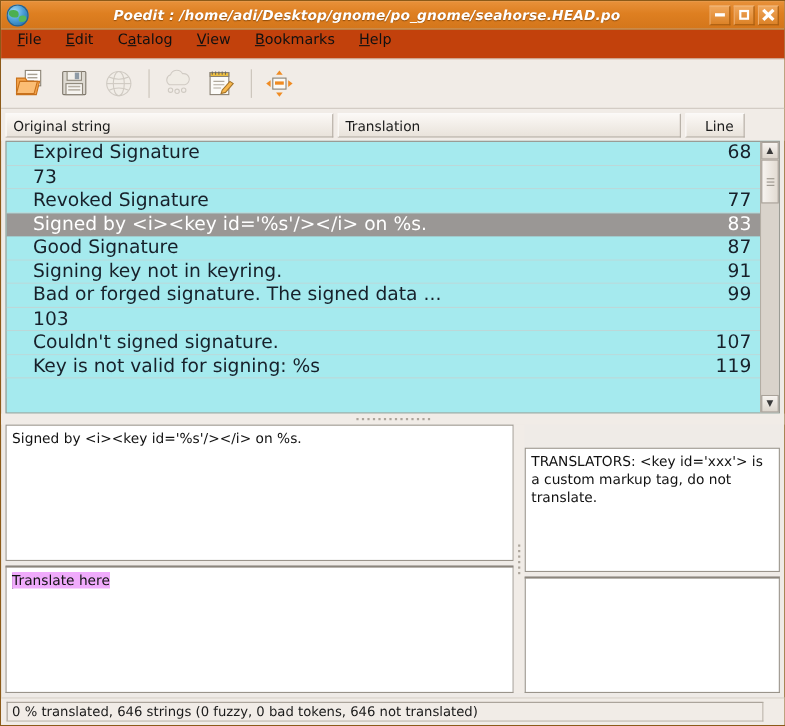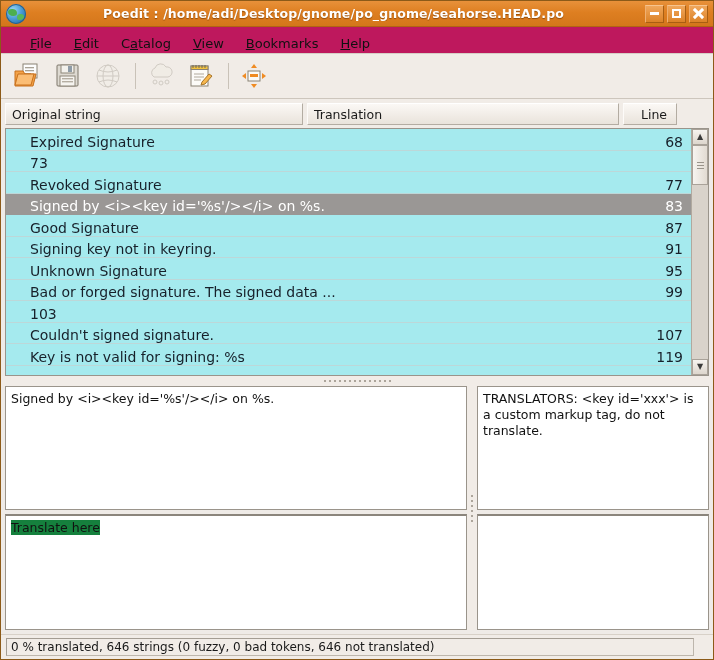--- a/index.html
+++ b/index.html
@@ -50,20 +50,21 @@
     background: #57b85b; border-radius: 55% 45% 60% 40%;
   }
   .title-text {
     flex: 1; text-align: center;
     font-weight: bold; font-size: 12.5px;
     color: #ffffff;
     text-shadow: 0 1px 1px rgba(120,60,0,.75);
     white-space: nowrap; overflow: hidden;
     letter-spacing: .1px;
     margin-right: 8px;
+    font-style: italic;
   }
   .winbtns { display: flex; gap: 3px; margin-right: 2px; }
   .winbtn {
     width: 19px; height: 18px;
     box-sizing: border-box;
     background: linear-gradient(to bottom, #f0a75c, #dc8227);
     border: 1px solid #a85e12;
     border-top-color: #f6c48f;
     border-left-color: #f0b071;
     display: flex; align-items: center; justify-content: center;
@@ -82,24 +83,24 @@
   .wb-close i::before, .wb-close i::after {
     content: ""; position: absolute; left: -1px; top: 4px;
     width: 13px; height: 3px; background: #ffffff;
   }
   .wb-close i::before { transform: rotate(45deg); }
   .wb-close i::after  { transform: rotate(-45deg); }
 
   
   .menubar {
     height: 26px;
-    background: #be185d;
+    background: #c2410c;
     border-bottom: 1px solid #d6cfc6;
-    display: flex; align-items: flex-end;
-    padding-left: 18px;
+    display: flex; align-items: flex-start;
+    padding-left: 4px;
     font-size: 13px;
   }
   .menuitem { padding: 2px 11px; color: #111; white-space: nowrap; }
   .menuitem u { text-decoration: underline; }
 
   
   .toolbar {
     height: 44px;
     background: #f1ece7;
     border-bottom: 1px solid #cdc6bd;
@@ -145,26 +146,26 @@
   .listwrap {
     display: flex;
     height: 248px;
     margin: 0 4px;
     border: 1px solid #9a948b;
     background: #a5eaee;
     box-sizing: border-box;
   }
   .list { flex: 1; overflow: hidden; }
   .row {
-    display: flex; align-items: flex-end;
+    display: flex; align-items: flex-start;
     height: 20.5px;
     padding: 0 8px 0 24px;
     background: #a5eaee;
     border-bottom: 1px solid #bdd7d8;
-    font-size: 14px;
+    font-size: 17px;
     color: #17202a;
     white-space: nowrap;
   }
   .row .txt { flex: 1; overflow: hidden; text-overflow: ellipsis; }
   .row .num { text-align: right; }
   .row.selected {
     background: #9a9795;
     color: #ffffff;
     border-bottom-color: #9a9795;
   }
@@ -207,21 +208,21 @@
   .hgrip i { width: 2px; height: 2px; background: #aca59b; display: block; }
 
   
   .panes {
     display: flex;
     height: 244px;
     margin: 0 4px;
   }
   .pcol { display: flex; flex-direction: column; }
   .pcol.left { width: 462px; }
-  .pcol.right { flex: 1; }
+  .pcol.right { flex: 1; margin-top: 21px; }
   .vsplit {
     width: 10px;
     display: flex; flex-direction: column;
     align-items: center; justify-content: center;
     background: #f1ece7;
   }
   .vgrip i { width: 2px; height: 2px; background: #aca59b; display: block; margin: 3px 0; }
   .pbox {
     box-sizing: border-box;
     background: #ffffff;
@@ -235,21 +236,21 @@
   }
   .pbox.src { height: 124px; }
   .pbox.tgt { height: 116px; margin-top: 4px; border-top-width: 2px; border-top-color: #8b857c; }
   .pbox.cmt { height: 124px; }
   .pbox.cmt2 { height: 116px; margin-top: 4px; border-top-width: 2px; border-top-color: #8b857c; }
   .caret {
     display: inline-block; width: 1px; height: 14px;
     background: #000; vertical-align: -3px;
     margin-right: -1px;
   }
-  .hl { background: #15803d; }
+  .hl { background: #f0abfc; }
 
   
   .statusbar {
     position: absolute; left: 0; right: 0; bottom: 0;
     height: 24px;
     background: #f1ece7;
     border-top: 1px solid #d8d1c8;
     display: flex; align-items: center;
     padding: 0 5px;
   }
@@ -393,24 +394,20 @@
         </div>
         <div class="row">
           <div class="txt">Good Signature</div>
           <div class="num">87</div>
         </div>
         <div class="row">
           <div class="txt">Signing key not in keyring.</div>
           <div class="num">91</div>
         </div>
         <div class="row">
-          <div class="txt">Unknown Signature</div>
-          <div class="num">95</div>
-        </div>
-        <div class="row">
           <div class="txt">Bad or forged signature. The signed data ...</div>
           <div class="num">99</div>
         </div>
         <div class="row">
           <div class="num">103</div>
         </div>
         <div class="row">
           <div class="txt">Couldn't signed signature.</div>
           <div class="num">107</div>
         </div>

